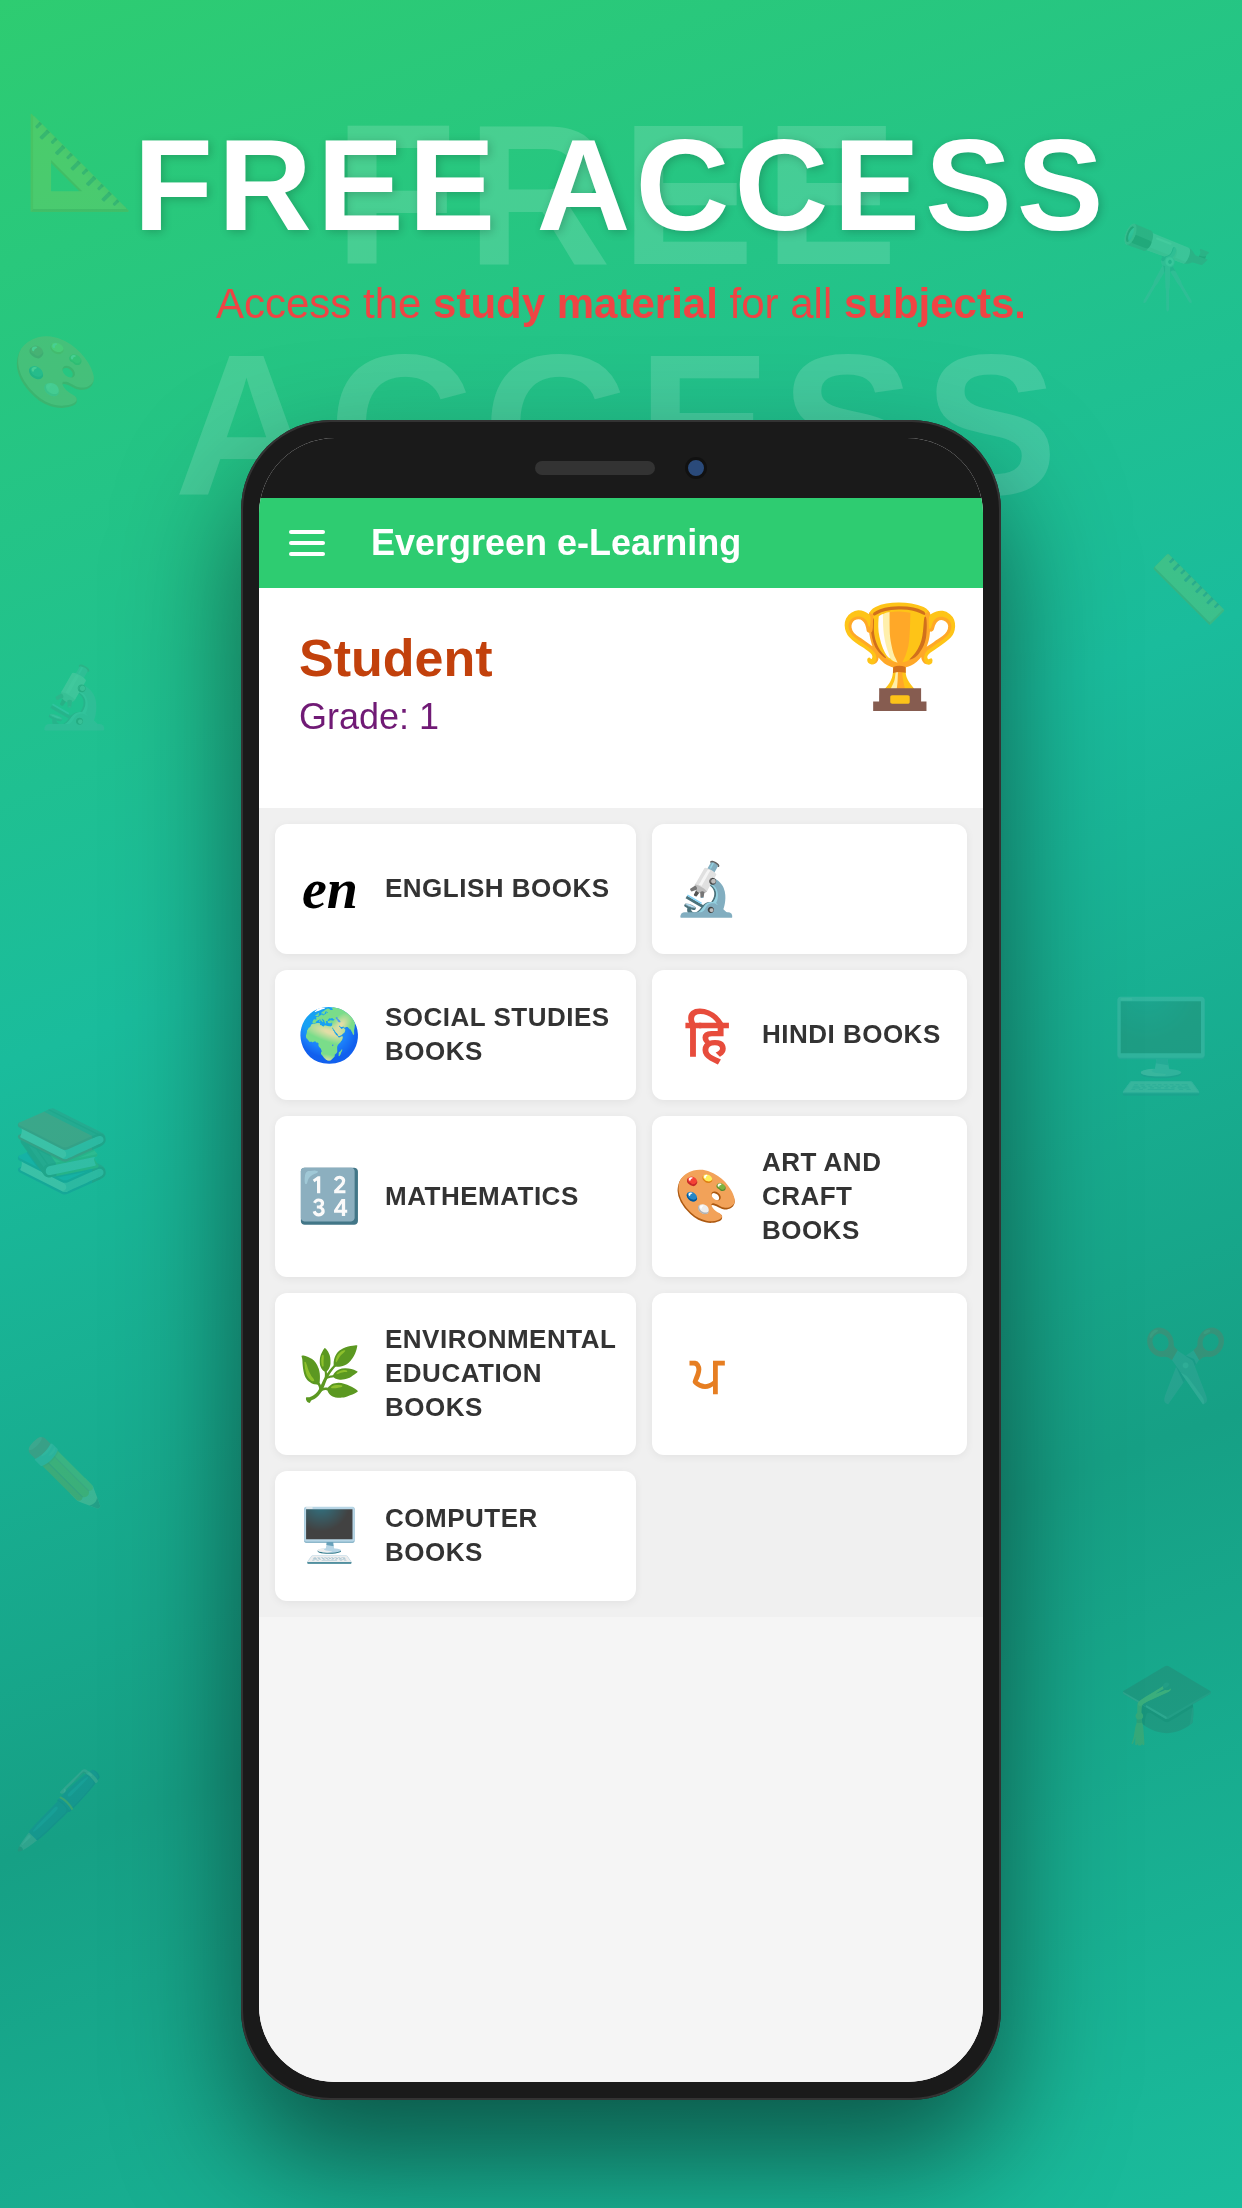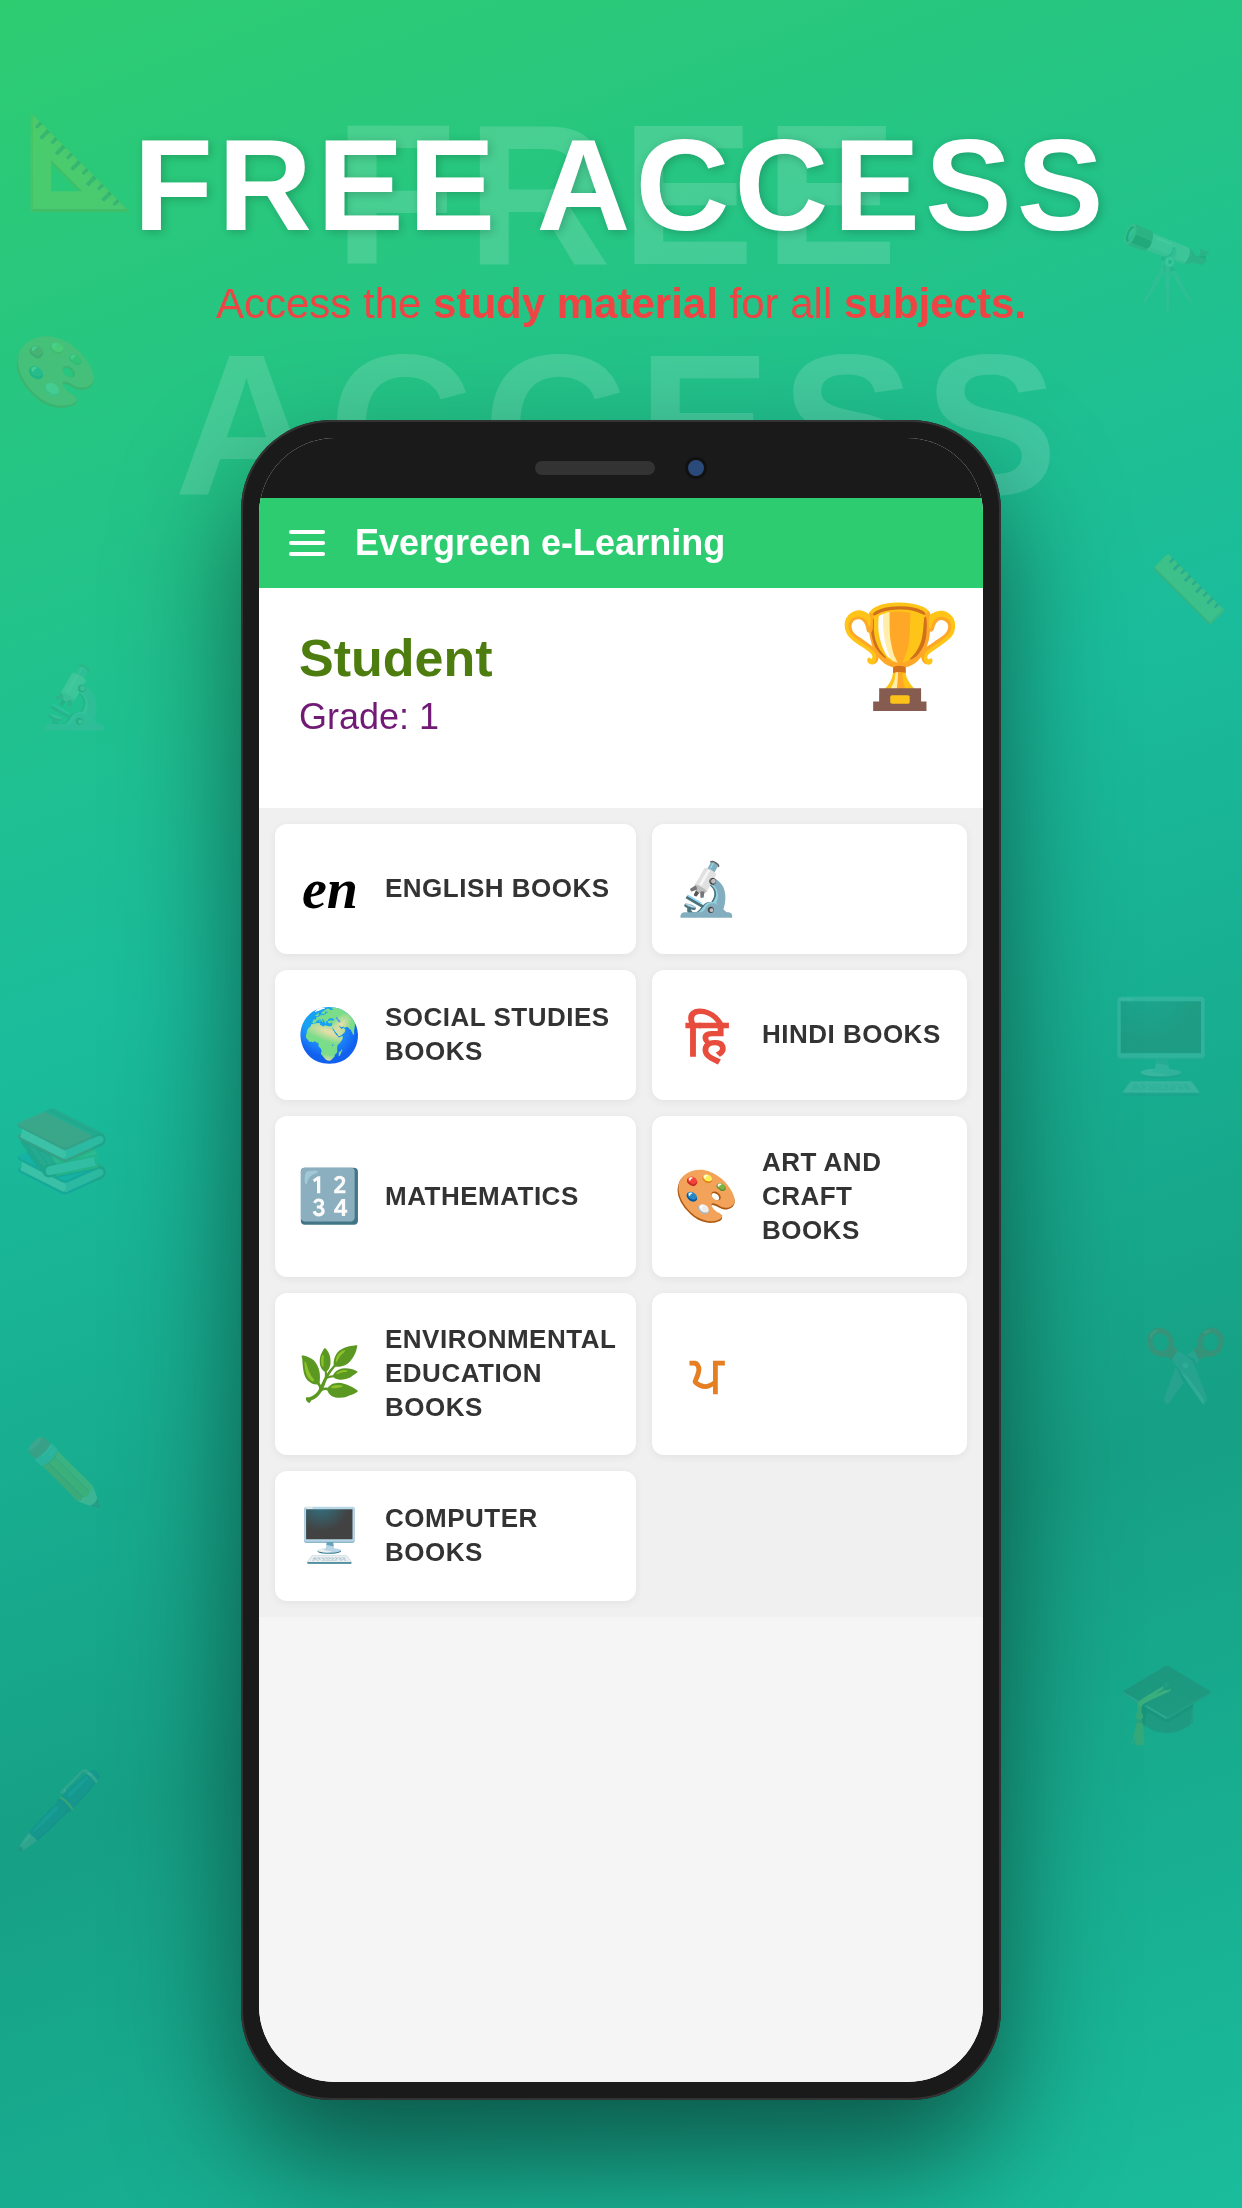--- a/index.html
+++ b/index.html
@@ -132,21 +132,21 @@
     }
 
     
     .app-header {
       width: 100%;
       height: 90px;
       background: #2ecc71;
       display: flex;
       align-items: center;
       padding: 0 30px;
-      gap: 30px;
+      gap: 46px;
     }
 
     .hamburger-icon {
       display: flex;
       flex-direction: column;
       gap: 7px;
       cursor: pointer;
     }
 
     .hamburger-icon span {
@@ -175,21 +175,21 @@
       background: #fff;
       padding: 40px 40px 30px 40px;
       position: relative;
       overflow: hidden;
       min-height: 220px;
     }
 
     .student-name {
       font-size: 52px;
       font-weight: 900;
-      color: #4d7c0f;
+      color: #c2410c;
     }
 
     .student-grade {
       font-size: 36px;
       color: #701a75;
       margin-top: 8px;
     }
 
     .trophy-img {
       position: absolute;

